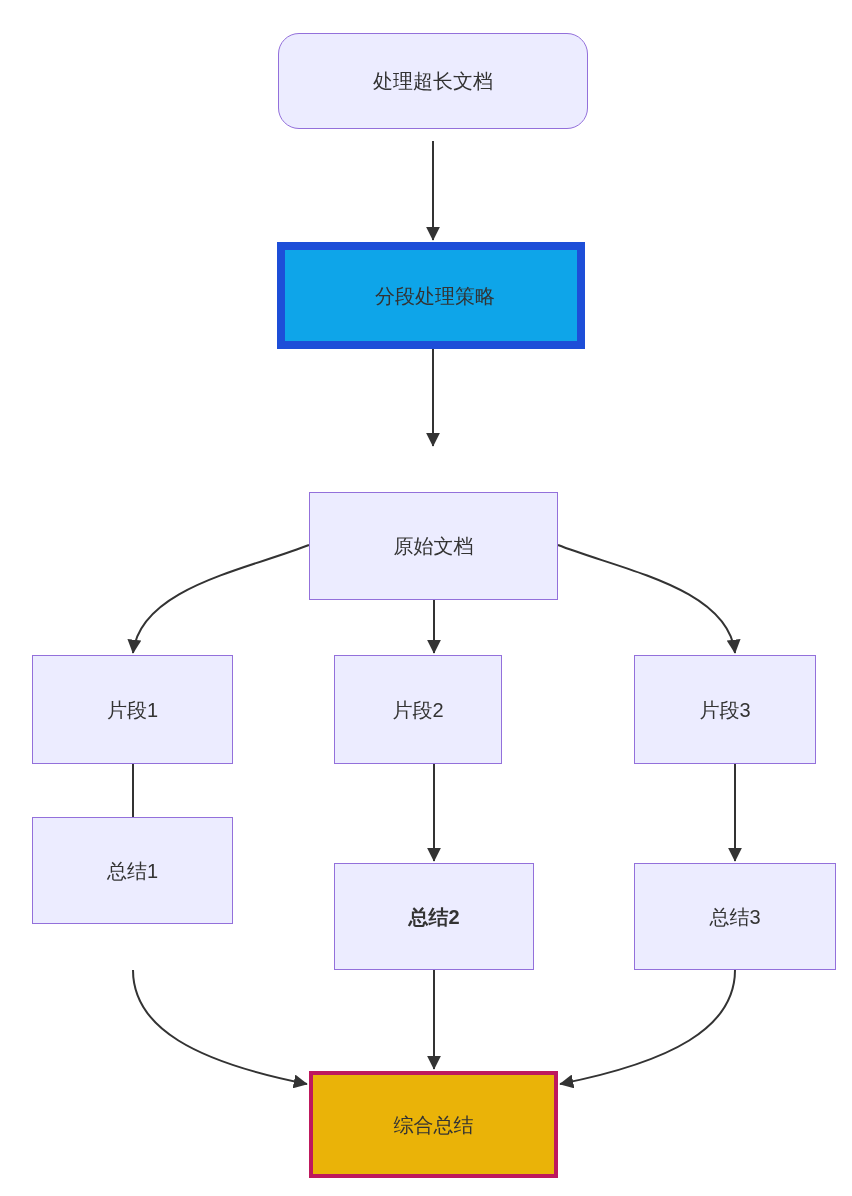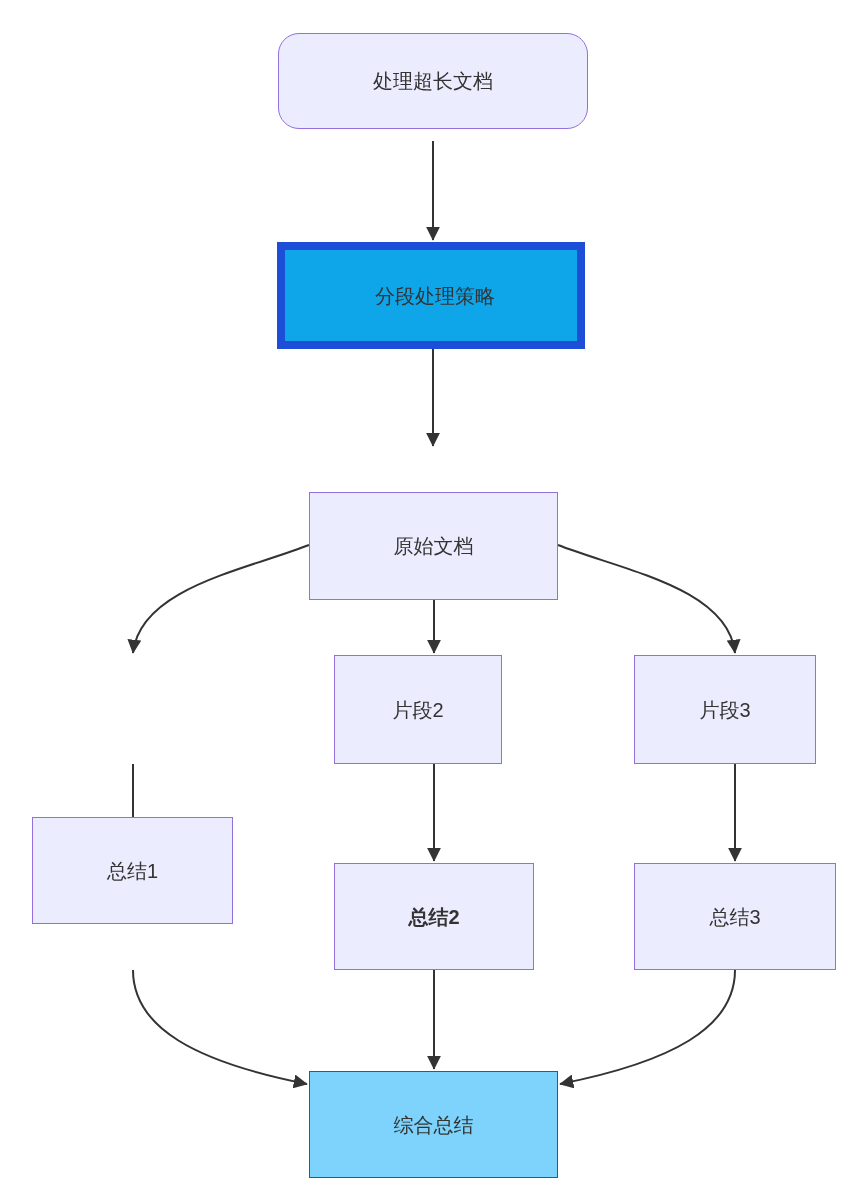--- a/index.html
+++ b/index.html
@@ -37,22 +37,22 @@
   .node.default {
     background: #ECECFF;
     border: 1.5px solid #9370DB;
   }
   .node.highlight {
     background: #0ea5e9;
     border: 8px solid #1d4ed8;
     padding-left: 8px;
   }
   .node.success {
-    background: #7dd3fc;
-    border: 1px solid #be185d;
+    background: #eab308;
+    border: 4px solid #be185d;
   }
   .edge {
     fill: none;
     stroke: #333333;
     stroke-width: 2px;
   }
 </style>
 </head>
 <body>
 
@@ -82,20 +82,23 @@
   </div>
 
   <div class="node highlight" style="left:277px; top:242px; width:308px; height:107px;">
     <span>分段处理策略</span>
   </div>
 
   <div class="node default" style="left:309px; top:448px; width:249px; height:108px;margin-top:44px;">
     <span>原始文档</span>
   </div>
 
+  <div class="node default" style="left:32px; top:655px; width:201px; height:109px;">
+    <span>片段1</span>
+  </div>
 
   <div class="node default" style="left:334px; top:655px; width:168px; height:109px;">
     <span>片段2</span>
   </div>
 
   <div class="node default" style="left:634px; top:655px; width:182px; height:109px;">
     <span>片段3</span>
   </div>
 
   <div class="node default" style="left:32px; top:817px; width:201px; height:107px;">

